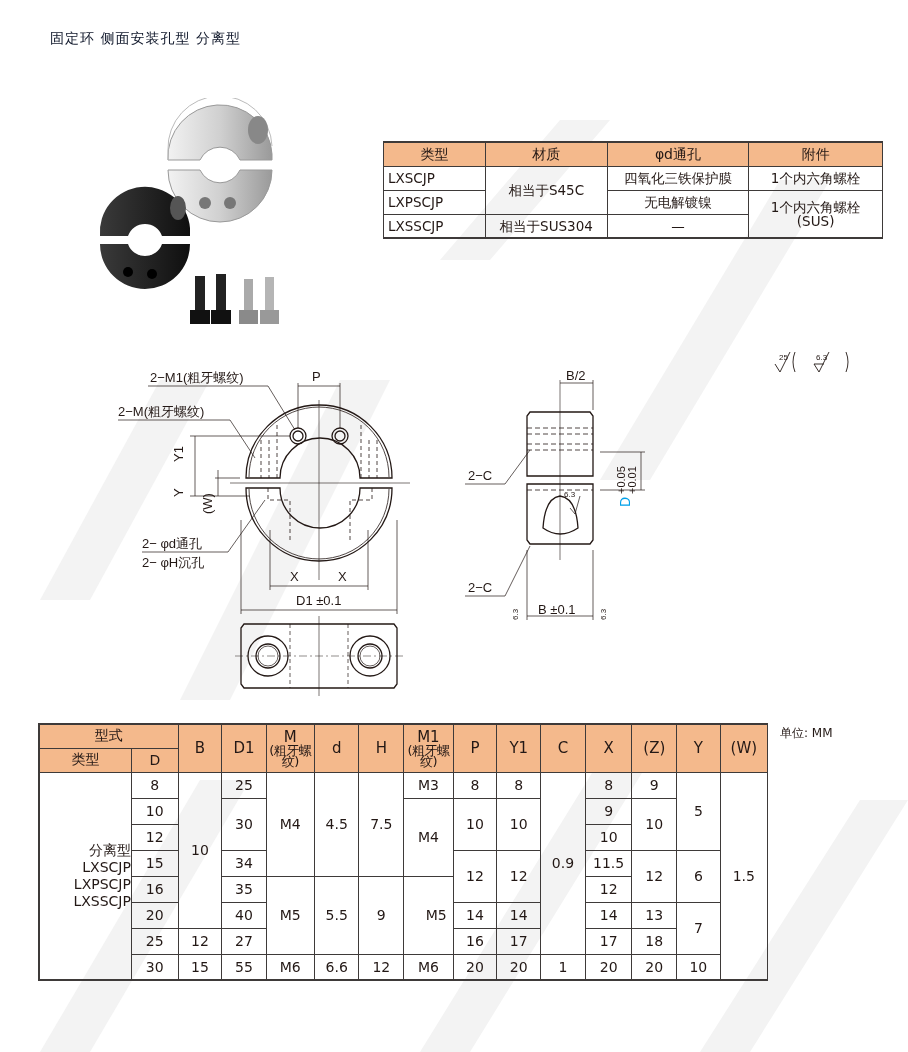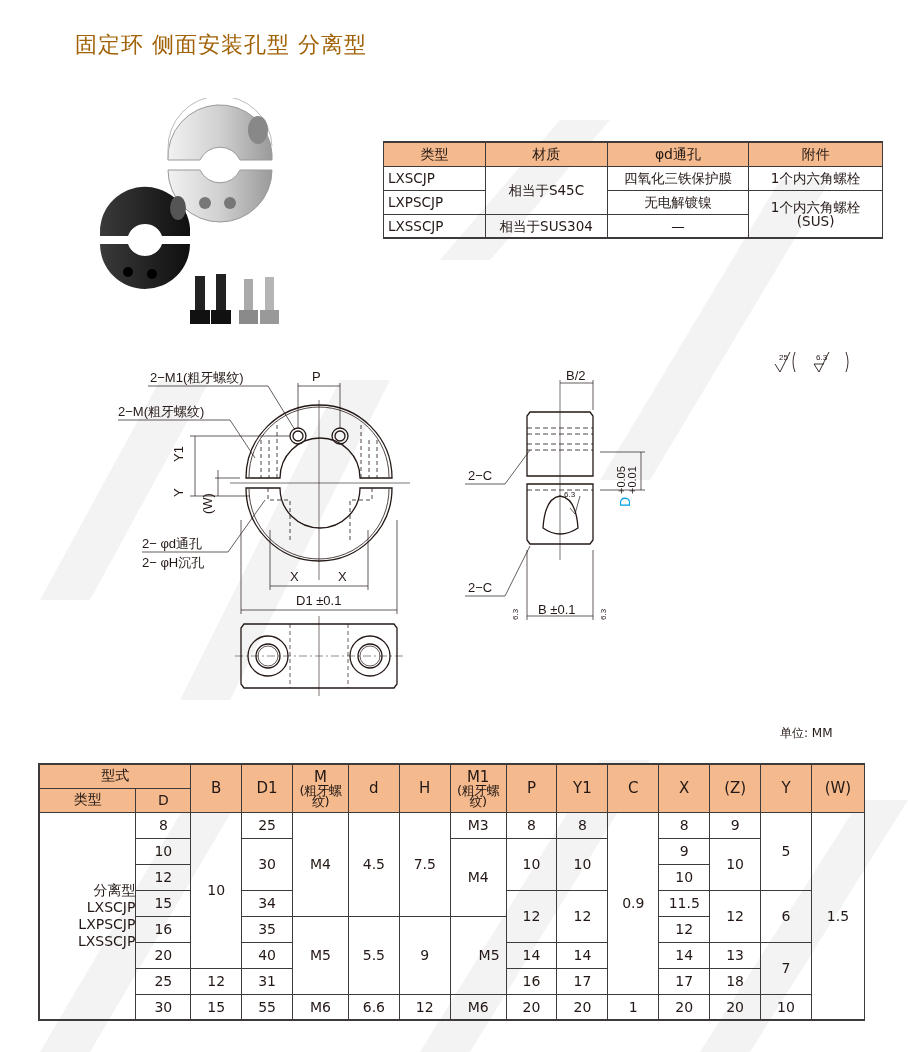--- a/index.html
+++ b/index.html
@@ -1,30 +1,30 @@
 <!DOCTYPE html>
 <html><head>
 <meta charset="utf-8">
 <style>
   * { box-sizing: border-box; margin: 0; padding: 0; }
   body { width: 908px; height: 1052px; background: #fff; position: relative; overflow: hidden;
          font-family: "DejaVu Sans", "Liberation Sans", sans-serif; color: #231815; }
   .wm { position: absolute; left: 0; top: 0; width: 908px; height: 1052px; pointer-events: none; }
-  .title { position: absolute; left: 50px; top: 30px; font-size: 22px; color: #a16207; letter-spacing: 1px; margin-left: 25px; }
+  .title { position: absolute; left: 50px; top: 30px; font-size: 14px; color: #0f172a; letter-spacing: 1px; }
   .photo { position: absolute; left: 90px; top: 98px; width: 210px; height: 230px; }
   table { border-collapse: collapse; margin-top: 19px; }
   .spec { position: absolute; left: 383px; top: 122px; width: 500px; font-size: 13.5px; }
   .spec th, .spec td { border: 1px solid #3e3a39; height: 24px; text-align: center; font-weight: normal; padding: 0 2px; line-height: 14px; }
   .spec th { background: #f4b98c; font-size: 14px; }
   .spec tr { height: 24px; }
   .spec td.left { text-align: left; padding-left: 4px; }
   .spec { border-top: 2px solid #3e3a39; border-bottom: 2px solid #3e3a39; }
   .draw { position: absolute; left: 0; top: 340px; width: 908px; height: 380px; }
   .unit { position: absolute; left: 780px; top: 725px; font-size: 12px; }
-  .dim { position: absolute; left: 38px; top: 744px; width: 827px; font-size: 14px; padding-left: 27px; }
+  .dim { position: absolute; left: 38px; top: 704px; width: 730px; font-size: 14px; padding-left: 27px; }
   .dim th, .dim td { border: 1px solid #3e3a39; text-align: center; font-weight: normal; height: 26px; padding: 0; }
   .dim th { background: #f4b98c; font-size: 15px; }
   .dim th.hsmall { font-size: 14px; height: 24px; }
   .dim th .sub { display: block; font-size: 13px; line-height: 11px; letter-spacing: -0.5px; }
   .dim th .big { display: block; font-size: 15px; line-height: 16px; }
   .dim { border-top: 2px solid #3e3a39; border-bottom: 2px solid #3e3a39; border-left: 2px solid #3e3a39; }
   .dim td.type { text-align: right; padding-left: 18px; line-height: 17px; vertical-align: middle; font-size: 14px; }
   .dim td.r { text-align: right; padding-right: 6px; }
 </style>
 </head>
@@ -360,21 +360,21 @@
     <td>14</td>
     <td>14</td>
     <td>14</td>
     <td>13</td>
     <td rowspan="2">7</td>
   </tr>
 
   <tr>
     <td>25</td>
     <td>12</td>
-    <td>31</td>
+    <td>27</td>
     <td>16</td>
     <td>17</td>
     <td>17</td>
     <td>18</td>
   </tr>
 
   <tr>
     <td>30</td>
     <td>15</td>
     <td>55</td>

